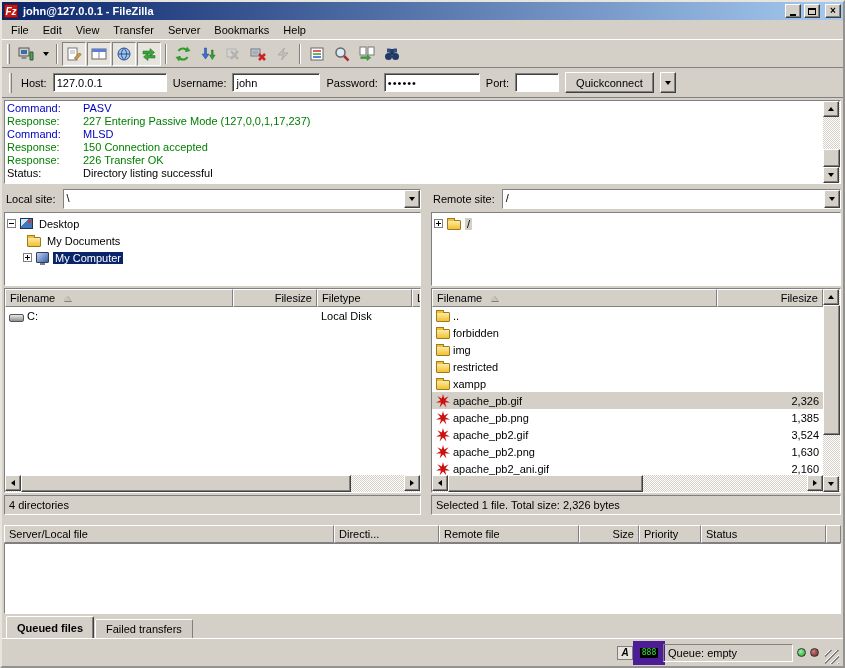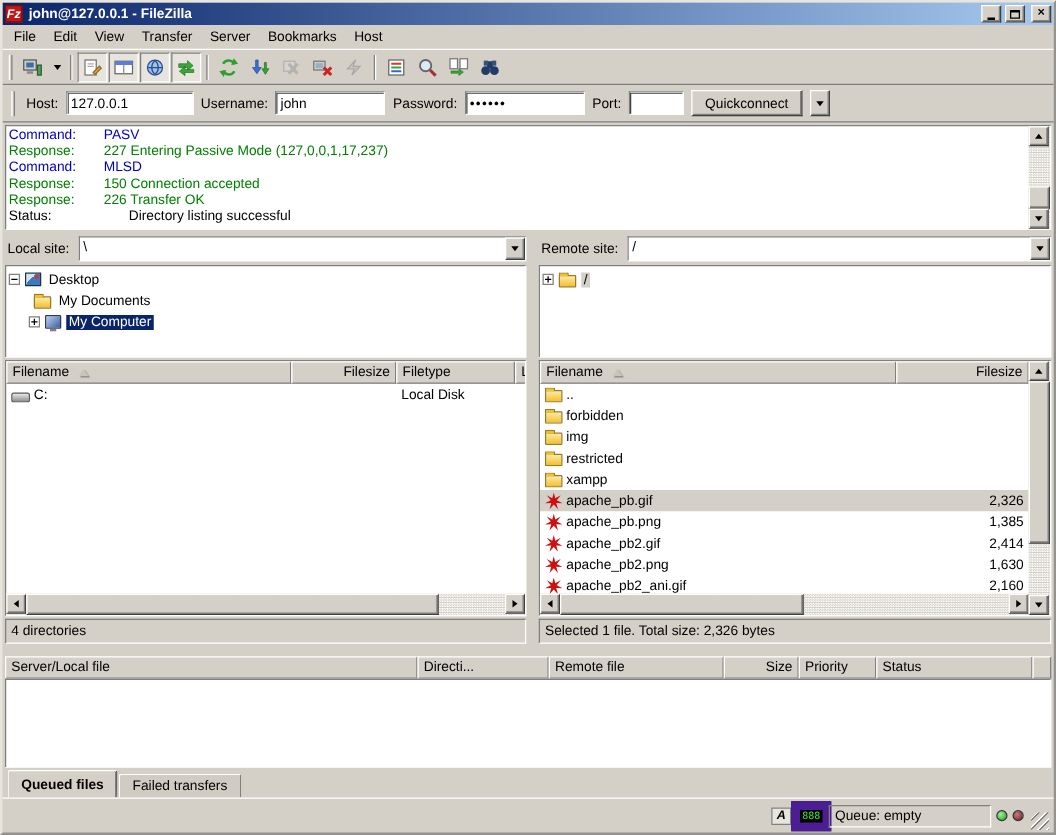--- a/index.html
+++ b/index.html
@@ -44,33 +44,33 @@
   .tb-drop { width:13px; height:24px; display:flex; align-items:center; justify-content:center; }
   .arr-down { width:0; height:0; border-left:3px solid transparent; border-right:3px solid transparent;
               border-top:4px solid #000; }
 
   
   .quickbar { height:30px; flex:0 0 30px; display:flex; align-items:center; gap:6px; padding:0 4px;
               border-bottom:1px solid #808080; }
   .quickbar label { white-space:nowrap; }
   .qc-input { height:19px; padding:1px 3px; font:11px "Liberation Sans",sans-serif; background:#fff;
               border:1px solid; border-color:#808080 #fff #fff #808080; box-shadow:inset 1px 1px 0 #404040; }
-  .qc-host { width:102px; } .qc-user { width:88px; } .qc-pass { width:96px; letter-spacing:1px; } .qc-port { width:44px; }
+  .qc-host { width:114px; } .qc-user { width:88px; } .qc-pass { width:96px; letter-spacing:1px; } .qc-port { width:44px; }
   .qc-btn { height:21px; padding:1px 10px; font:11px "Liberation Sans",sans-serif; }
   .qc-btn-drop { width:16px; height:21px; display:flex; align-items:center; justify-content:center; }
 
   
   .log-wrap { height:88px; flex:0 0 88px; padding:2px; display:flex;justify-content:center; }
   .log-box { flex:1; background:#fff; display:flex; }
   .log-lines { flex:1; padding:1px 2px; overflow:hidden; }
   .log-line { display:flex; line-height:13px; white-space:nowrap; }
   .log-line .lbl { width:76px; flex:0 0 76px; }
   .log-line.command { color:#0000bf; }
   .log-line.response { color:#008000; }
-  .log-line.status { color:#000;gap:20px; }
+  .log-line.status { color:#000; }
 
   
   .vscroll { width:17px; flex:0 0 17px; display:flex; flex-direction:column;
              background-color:#f3f1ec;
              background-image:conic-gradient(#fff 25%,#d4d0c8 0 50%,#fff 0 75%,#d4d0c8 0);
              background-size:2px 2px; }
   .hscroll { height:17px; flex:0 0 17px; display:flex;
              background-color:#f3f1ec;
              background-image:conic-gradient(#fff 25%,#d4d0c8 0 50%,#fff 0 75%,#d4d0c8 0);
              background-size:2px 2px; }
@@ -193,21 +193,21 @@
       </div>
   </div>
 
   <div class="menubar">
     <span class="menu-item">File</span>
     <span class="menu-item">Edit</span>
     <span class="menu-item">View</span>
     <span class="menu-item">Transfer</span>
     <span class="menu-item">Server</span>
     <span class="menu-item">Bookmarks</span>
-    <span class="menu-item">Host</span>
+    <span class="menu-item">Help</span>
   </div>
 
   <div class="toolbar">
     <div class="tb-grip"></div>
     <div class="tb-btn">
       <svg width="16" height="16">
         <rect x="1" y="2" width="10" height="8" fill="#cfcfcf" stroke="#555"></rect>
           <rect x="3" y="4" width="6" height="4" fill="#3a6ea5"></rect>
         <rect x="3.5" y="11" width="5" height="2" fill="#888"></rect>
         <path d="M12 6 h3 v8 h-3z" fill="#56a05a" stroke="#2a5c2d"></path>
@@ -543,21 +543,21 @@
                 </div>
             </div>
             <div class="file-row">
               <div class="cell rc-name">
                   <svg class="icon-apache" viewBox="0 0 14 14">
                     <path d="M7 0 L8.2 4.6 L12.6 2.2 L9.4 6.2 L14 8.6 L9 8.4 L10.4 13.4 L7 9.6 L3.6 13.4 L5 8.4 L0 8.6 L4.6 6.2 L1.4 2.2 L5.8 4.6 Z" fill="#cc1111"></path>
                   </svg>
                   <span>apache_pb2.gif</span>
                 </div>
               <div class="cell rc-size num">
-                  <span>2,414</span>
+                  <span>3,524</span>
                 </div>
             </div>
             <div class="file-row">
               <div class="cell rc-name">
                   <svg class="icon-apache" viewBox="0 0 14 14">
                     <path d="M7 0 L8.2 4.6 L12.6 2.2 L9.4 6.2 L14 8.6 L9 8.4 L10.4 13.4 L7 9.6 L3.6 13.4 L5 8.4 L0 8.6 L4.6 6.2 L1.4 2.2 L5.8 4.6 Z" fill="#cc1111"></path>
                   </svg>
                   <span>apache_pb2.png</span>
                 </div>
               <div class="cell rc-size num">

